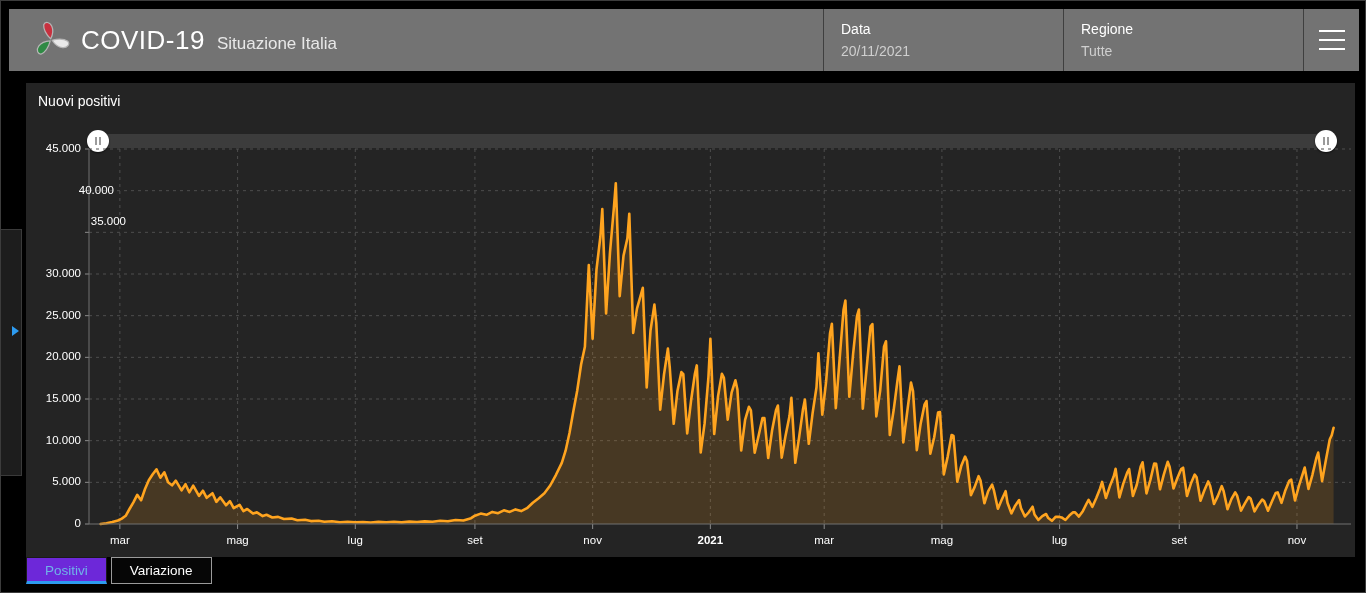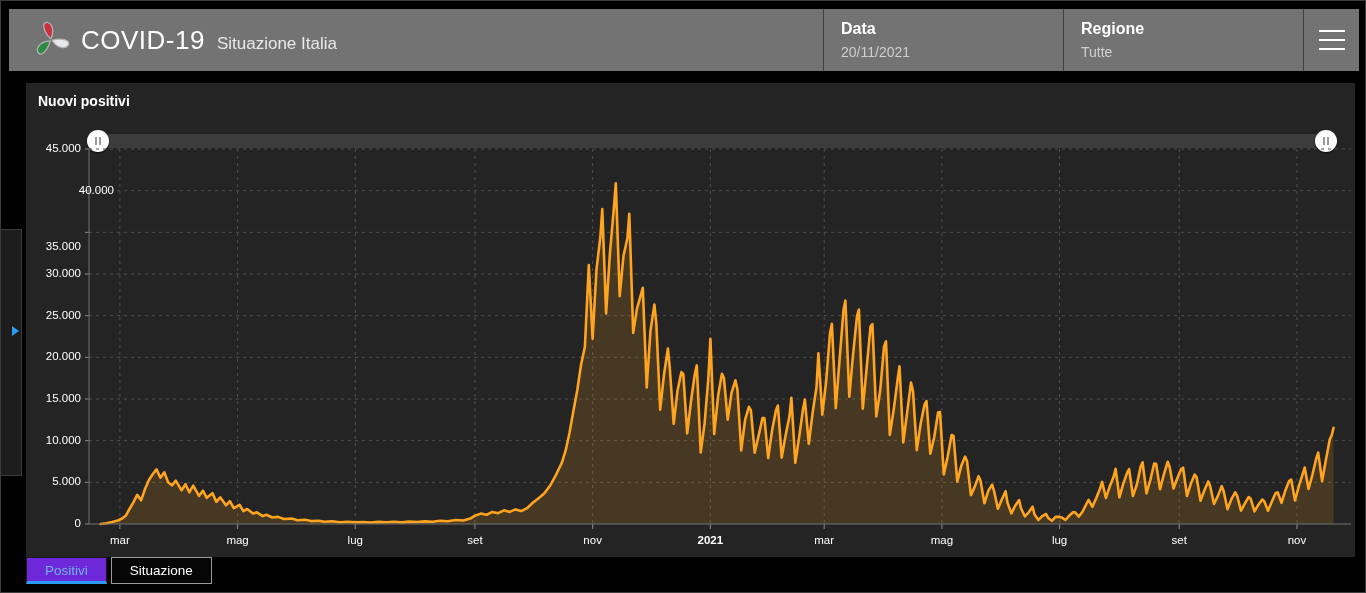--- a/index.html
+++ b/index.html
@@ -9,35 +9,35 @@
   
   .header{position:absolute;left:8px;top:8px;width:1350px;height:62px;background:#737373;
           display:flex;align-items:center;}
   .logo-wrap{width:40px;height:40px;margin-left:22px;display:flex;align-items:center;justify-content:center;}
   .title-wrap{display:flex;align-items:baseline;margin-left:10px;white-space:nowrap;}
   .app-title{color:#fff;font-size:26px;font-weight:500;letter-spacing:.5px;}
   .app-subtitle{color:#e8e8e8;font-size:17px;margin-left:12px;font-weight:400;}
   .hdr-spacer{flex:1;}
   .hdr-divider{width:1px;height:62px;background:#3f3f3f;}
   .hdr-field{width:239px;padding:0 0 0 17px;box-sizing:border-box;}
-  .hdr-field .lbl{color:#fff;font-size:16px;font-weight:700;margin-bottom:6px;}
+  .hdr-field .lbl{color:#fff;font-size:14px;font-weight:400;margin-bottom:6px;}
   .hdr-field .val{color:#cfcfcf;font-size:14px;}
   .menu-btn{width:55px;height:62px;background:none;border:none;cursor:pointer;
             display:flex;flex-direction:column;align-items:center;justify-content:center;gap:7px;}
   .menu-btn span{display:block;width:26px;height:2px;background:#fff;}
 
   
   .left-strip{position:absolute;left:0;top:228px;width:21px;height:247px;background:#1d1d1d;
               border:1px solid #3a3a3a;border-left:none;box-sizing:border-box;cursor:pointer;}
   .expand-arrow{position:absolute;left:11px;top:96px;width:0;height:0;
                 border-top:5px solid transparent;border-bottom:5px solid transparent;}
 
   
   .panel{position:absolute;left:25px;top:82px;width:1329px;height:474px;background:#242424;}
-  .panel-title{position:absolute;left:12px;top:10px;color:#fff;font-size:14px;font-weight:700;}
+  .panel-title{position:absolute;left:12px;top:10px;color:#fff;font-size:14px;font-weight:400;}
 
   
   .slider-track{position:absolute;left:64px;top:51px;width:1244px;height:14px;background:#3c3c3c;}
   .slider-handle{position:absolute;top:47px;width:22px;height:22px;background:#fff;border-radius:50%;
                  box-shadow:0 1px 2px rgba(0,0,0,.6);cursor:ew-resize;}
   .slider-handle i{position:absolute;top:7px;width:2px;height:8px;background:#9b9b9b;}
   .slider-handle i:first-child{left:8px;} .slider-handle i:last-child{left:12px;}
   .handle-left{left:61px;} .handle-right{left:1289px;}
 
   
@@ -159,37 +159,37 @@
       </svg>
 
     <div id="y-labels">
         <div class="ylab" style="top: 434px;">0</div>
         <div class="ylab" style="top: 392.333px;">5.000</div>
         <div class="ylab" style="top: 350.667px;">10.000</div>
         <div class="ylab" style="top: 309px;">15.000</div>
         <div class="ylab" style="top: 267.333px;">20.000</div>
         <div class="ylab" style="top: 225.667px;">25.000</div>
         <div class="ylab" style="top: 184px;">30.000</div>
-        <div class="ylab" style="top: 157px;">35.000</div>
+        <div class="ylab" style="top: 132px; padding-left: 45px;">35.000</div>
         <div class="ylab" style="top: 100.667px; margin-left: 33px;">40.000</div>
         <div class="ylab" style="top: 59px;">45.000</div>
       </div>
     <div id="x-labels">
         <div class="xlab" style="left: 58.8746px;">mar</div>
         <div class="xlab" style="left: 176.584px;">mag</div>
         <div class="xlab" style="left: 294.294px;">lug</div>
         <div class="xlab" style="left: 413.933px;">set</div>
         <div class="xlab" style="left: 531.642px;">nov</div>
         <div class="xlab bold" style="left: 649.352px;">2021</div>
         <div class="xlab" style="left: 763.202px;">mar</div>
         <div class="xlab" style="left: 880.911px;">mag</div>
         <div class="xlab" style="left: 998.621px;">lug</div>
         <div class="xlab" style="left: 1118.26px;">set</div>
         <div class="xlab" style="left: 1235.97px;">nov</div>
       </div>
   </div>
 
   <div class="tabs" id="tabs">
       <button class="tab active" style="border-bottom-color: rgb(45, 155, 240);">Positivi</button>
-      <button class="tab">Situazione</button>
+      <button class="tab">Variazione</button>
     </div>
 
 </div>
 
 </body></html>

